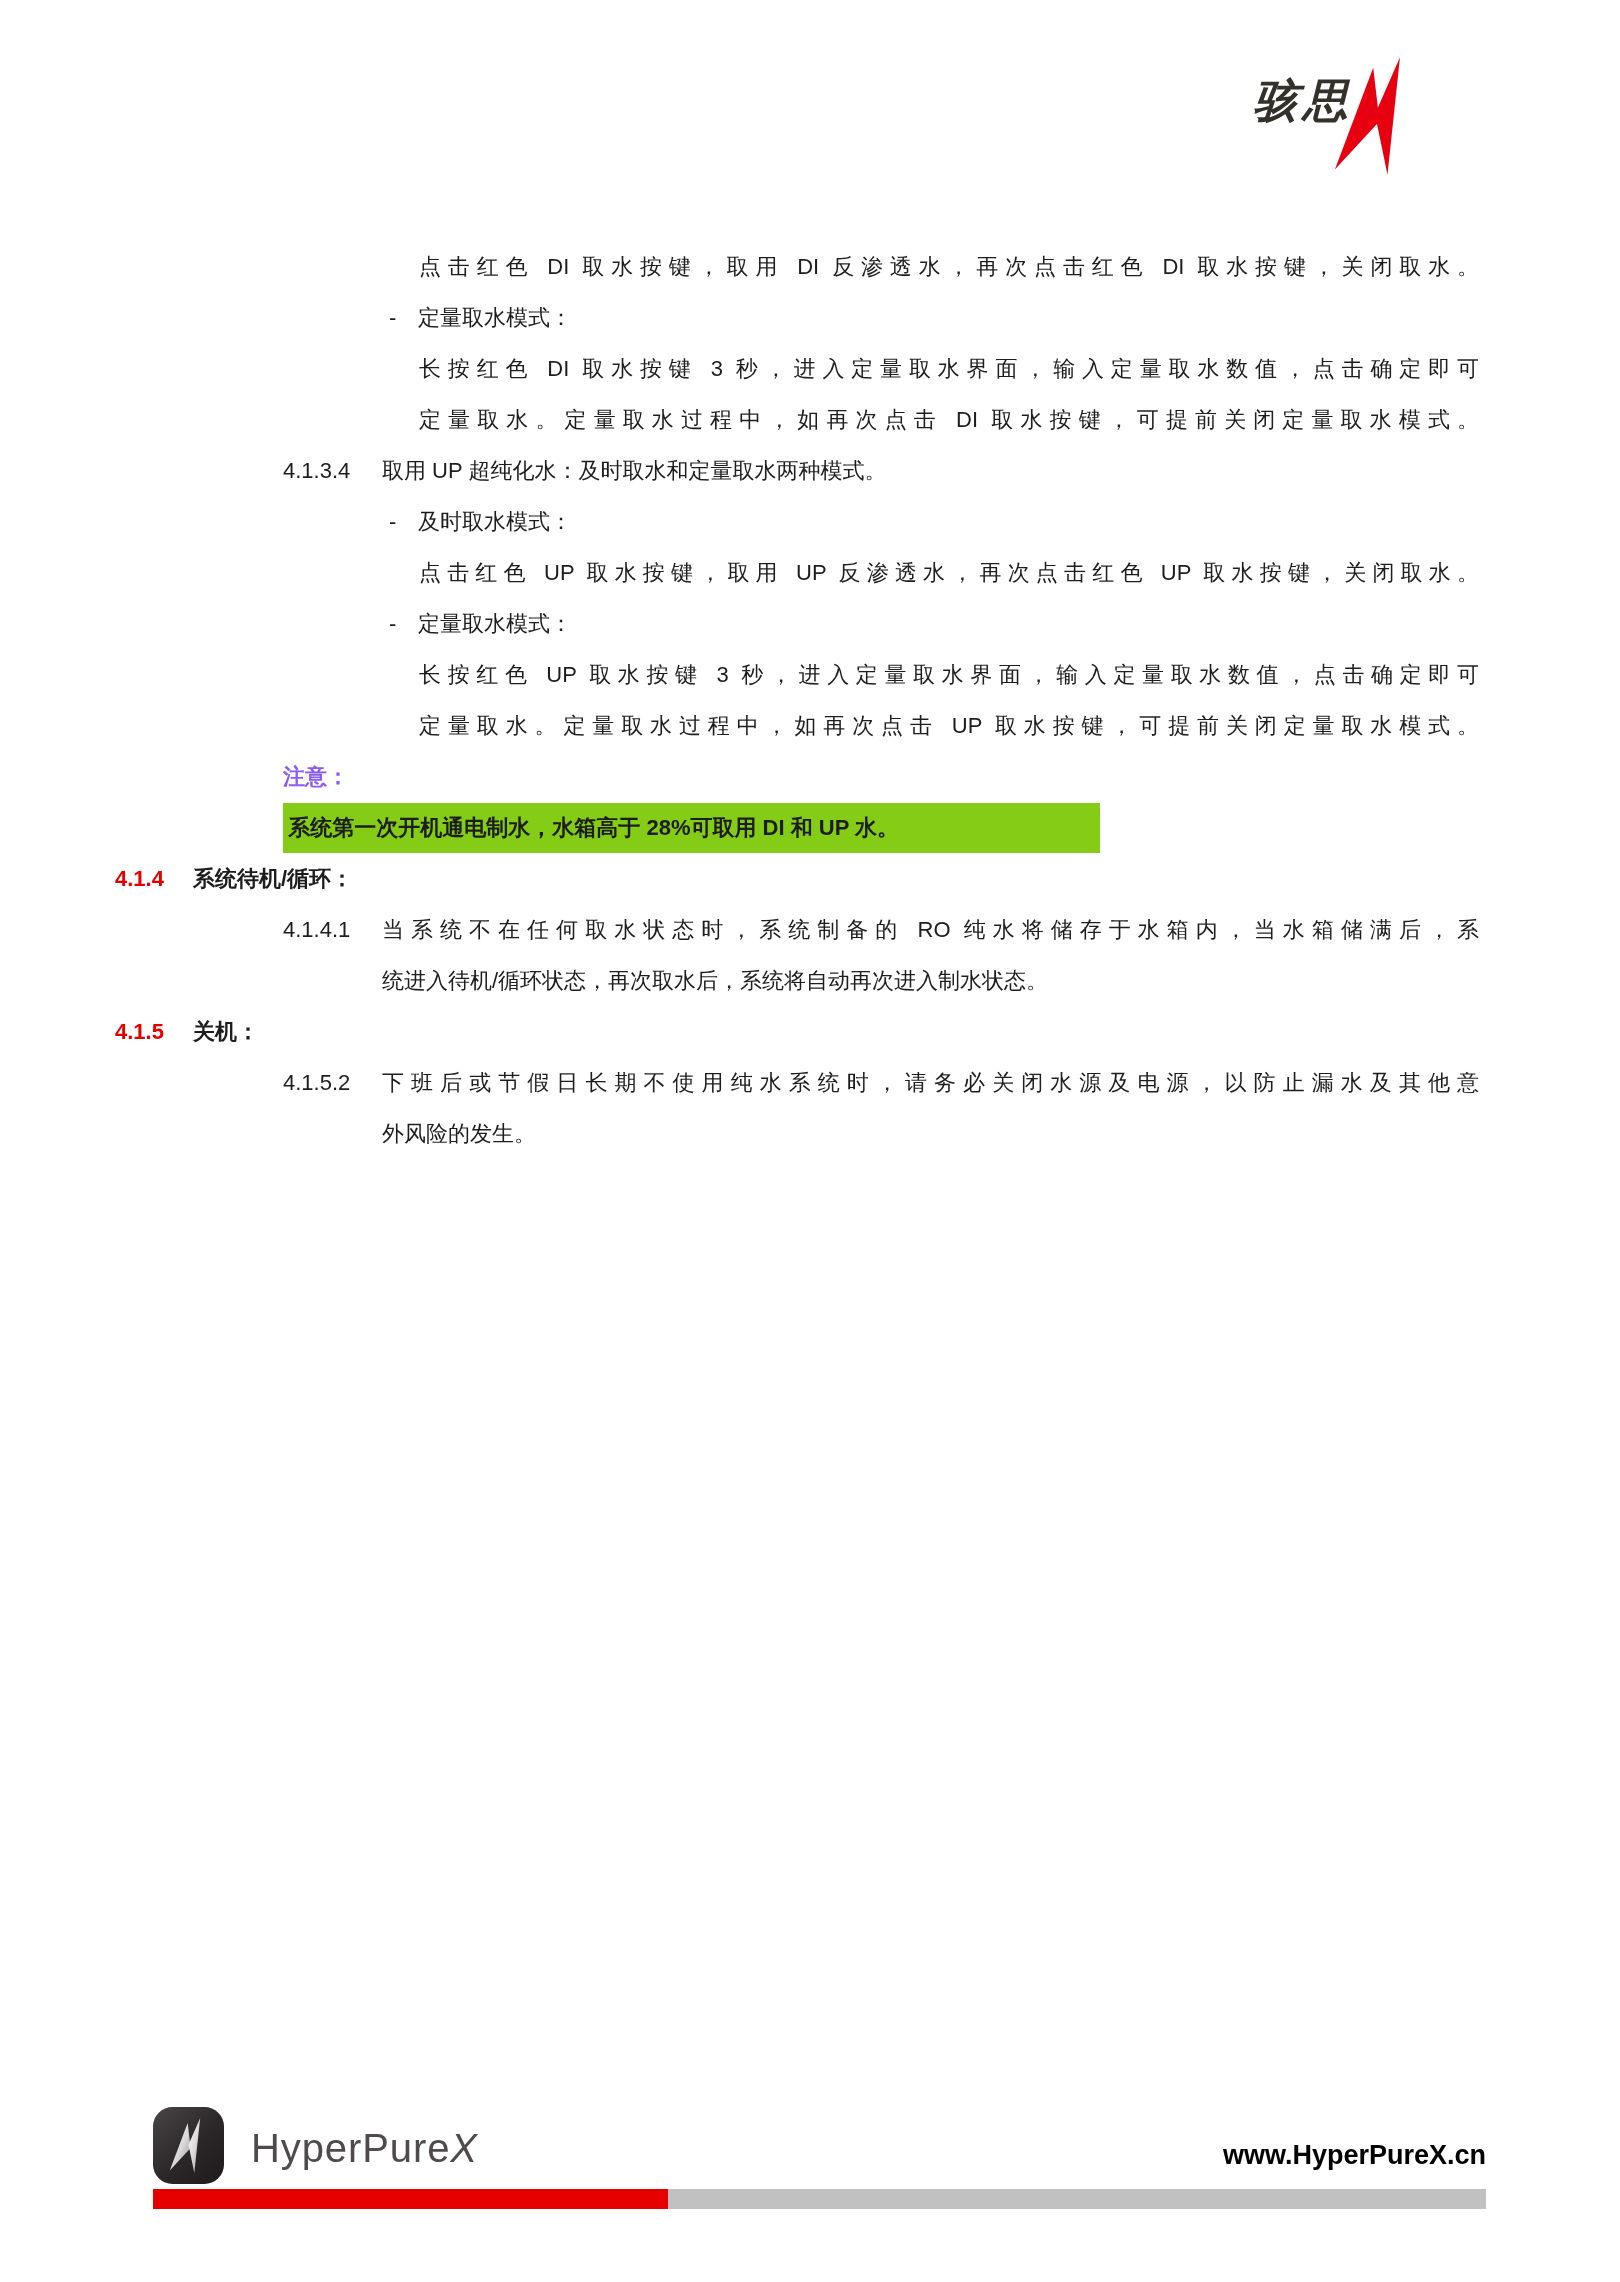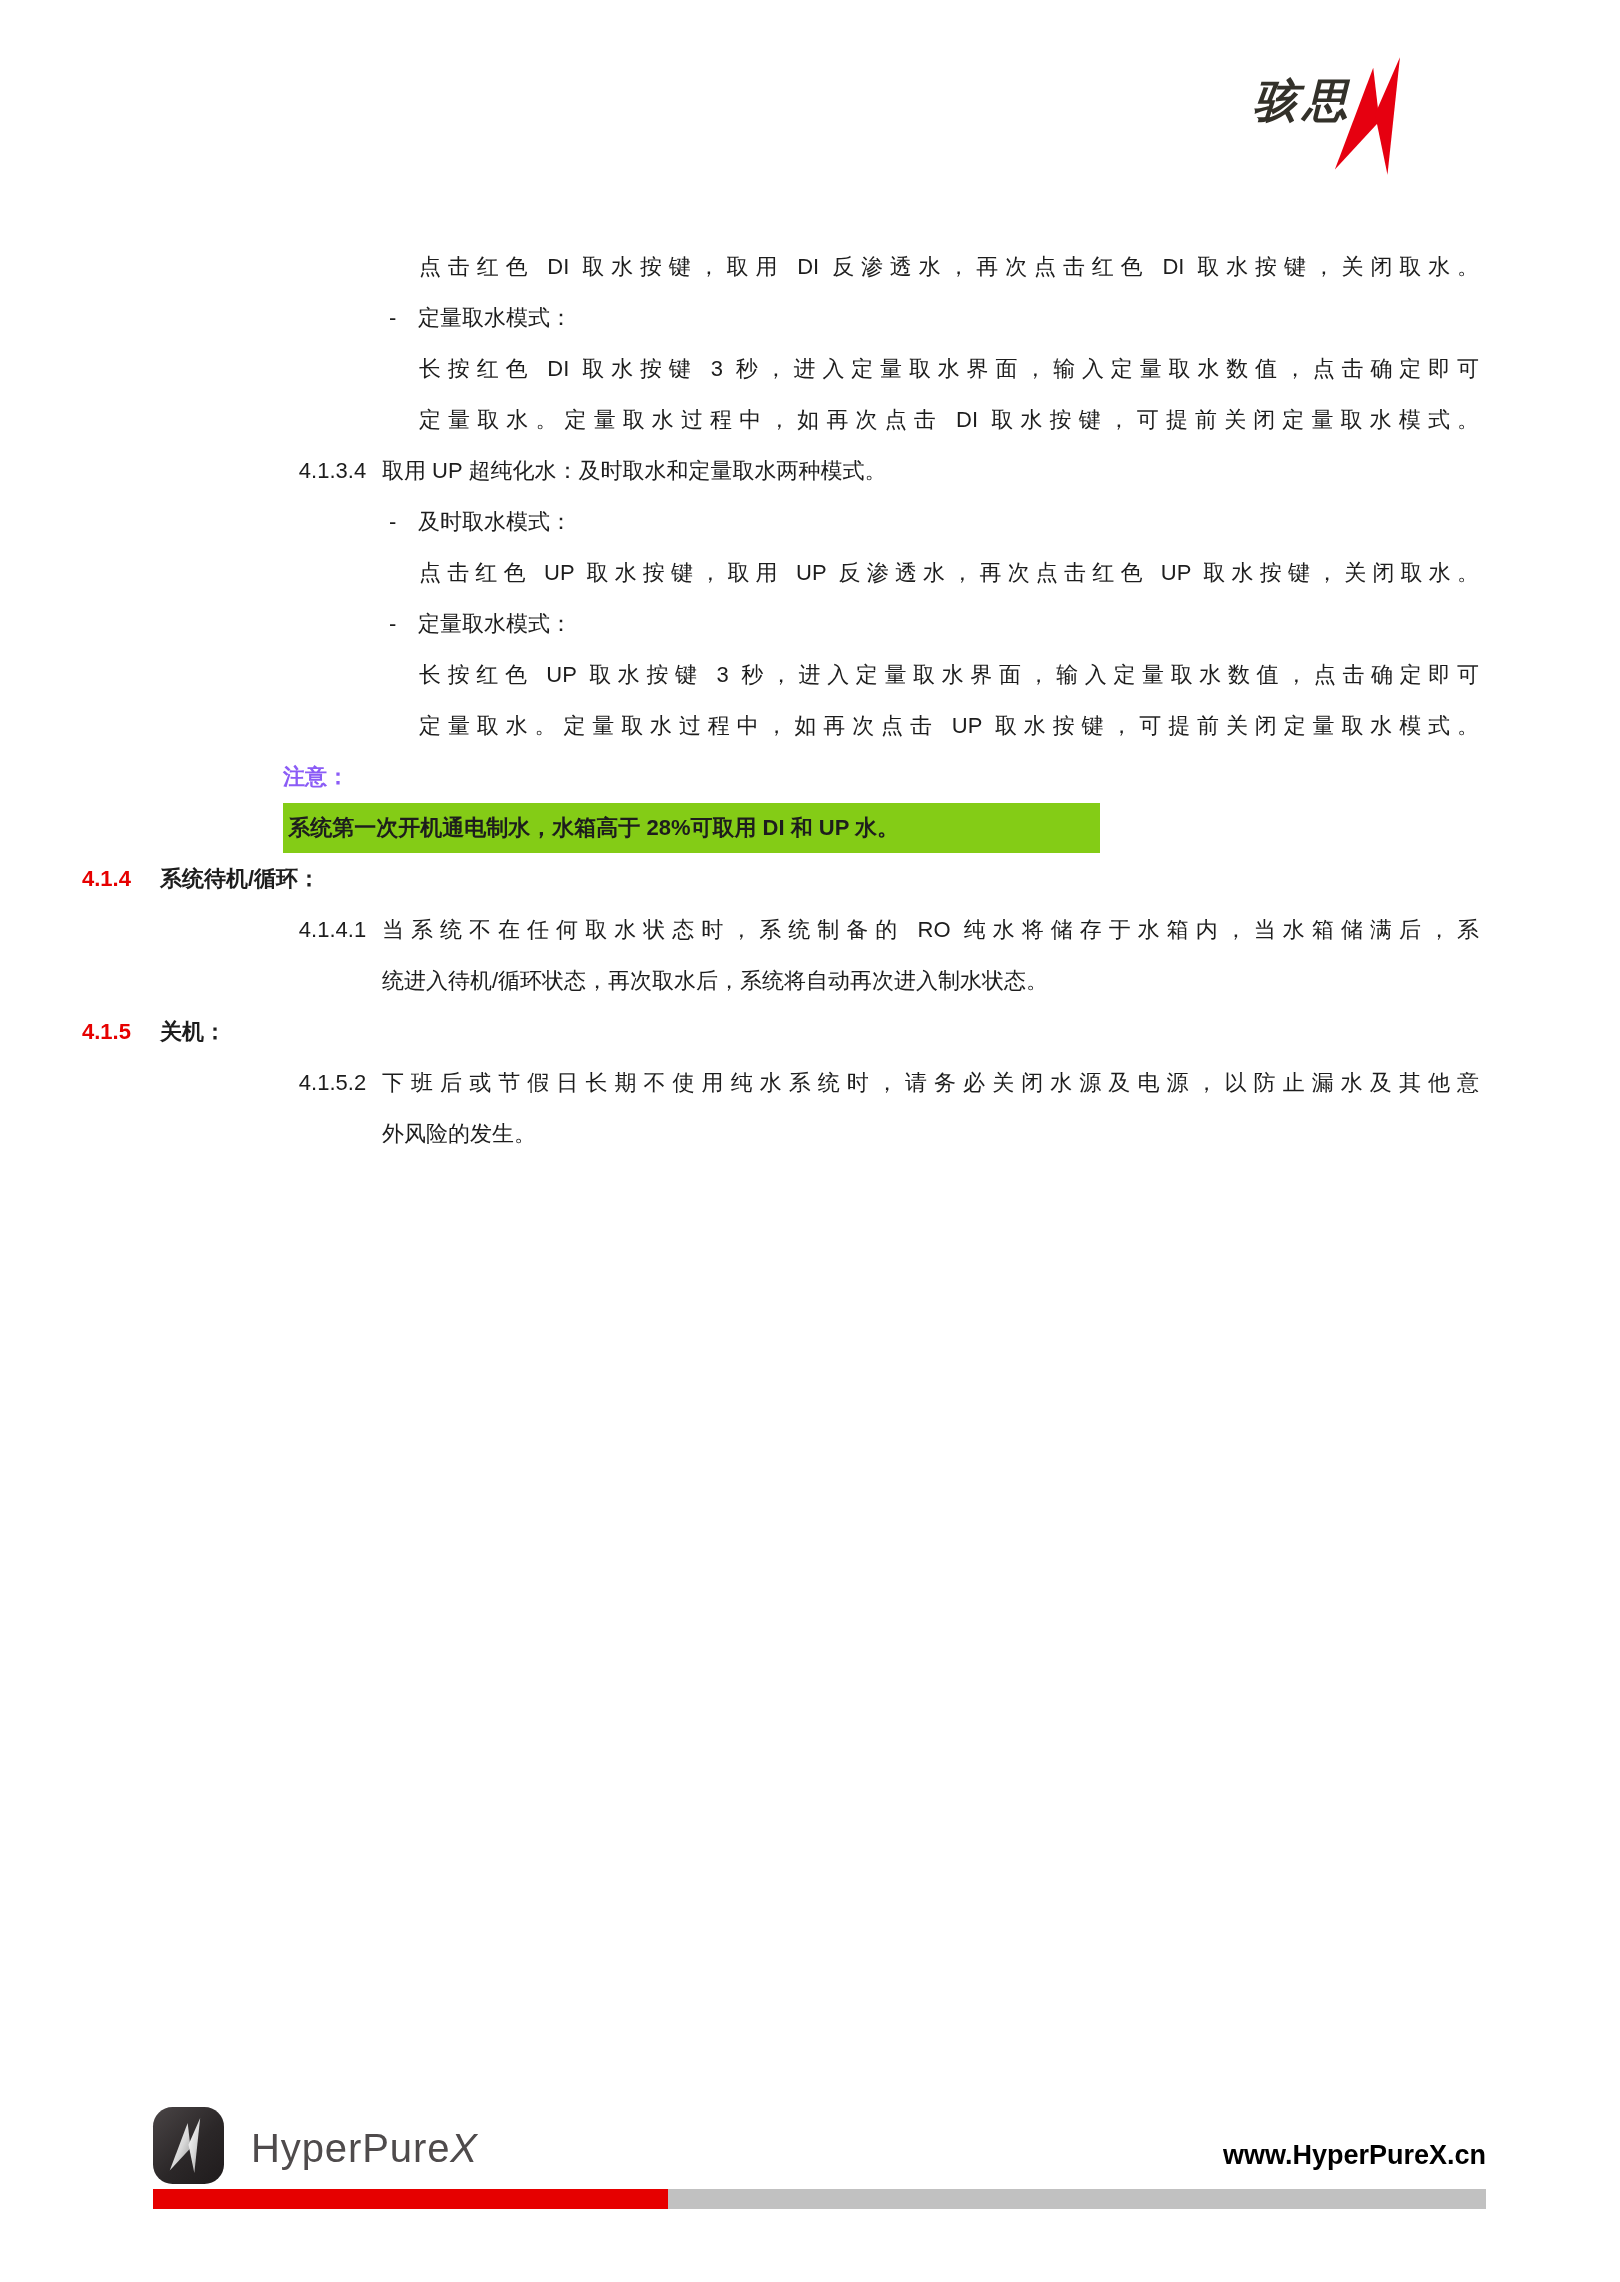--- a/index.html
+++ b/index.html
@@ -18,24 +18,24 @@
   .top-logo svg { position:absolute; left:86px; top:3.6px; }
 
   
   .content { position:absolute; top:241px; left:0; width:1621px; }
   .row { height:51px; line-height:51px; font-size:22px; white-space:nowrap; }
   .r-bullettext { margin-left:419px; width:1060px; }
   .fill { text-align:justify; text-align-last:justify; }
   .r-bullet { margin-left:389px; }
   .r-bullet .dash { display:inline-block; width:29px; }
   .r-num2 { margin-left:283px; width:1196px; display:flex; }
-  .r-num2 .num { width:99px; flex:none;text-align:center; }
+  .r-num2 .num { width:99px; flex:none; }
   .r-num2 .txt { flex:1; }
   .r-cont2 { margin-left:382px; width:1097px; }
-  .r-num1 { margin-left:82px; display:flex; font-weight:bold; }
+  .r-num1 { margin-left:115px; display:flex; font-weight:bold; }
   .r-num1 .num { width:78px; flex:none; color:#e60000; }
   .r-note { margin-left:283px; font-weight:bold; color:#8b5cf6; }
   .r-highlight { margin-left:283px; }
   .r-highlight .hl {
     display:inline-block; background:#84cc16; width:812px; padding-left:5.3px;
     font-weight:bold; line-height:50px; height:50px;
   }
 
   
   .footer-icon {

